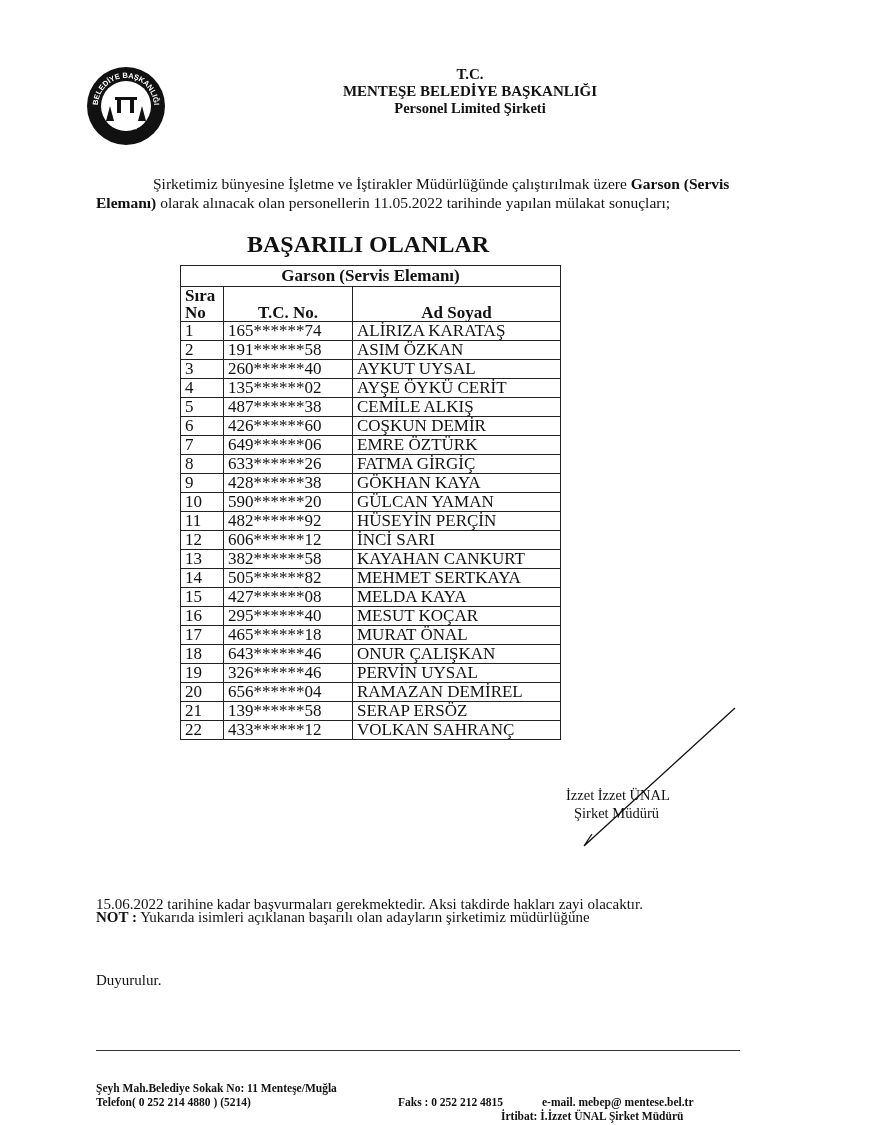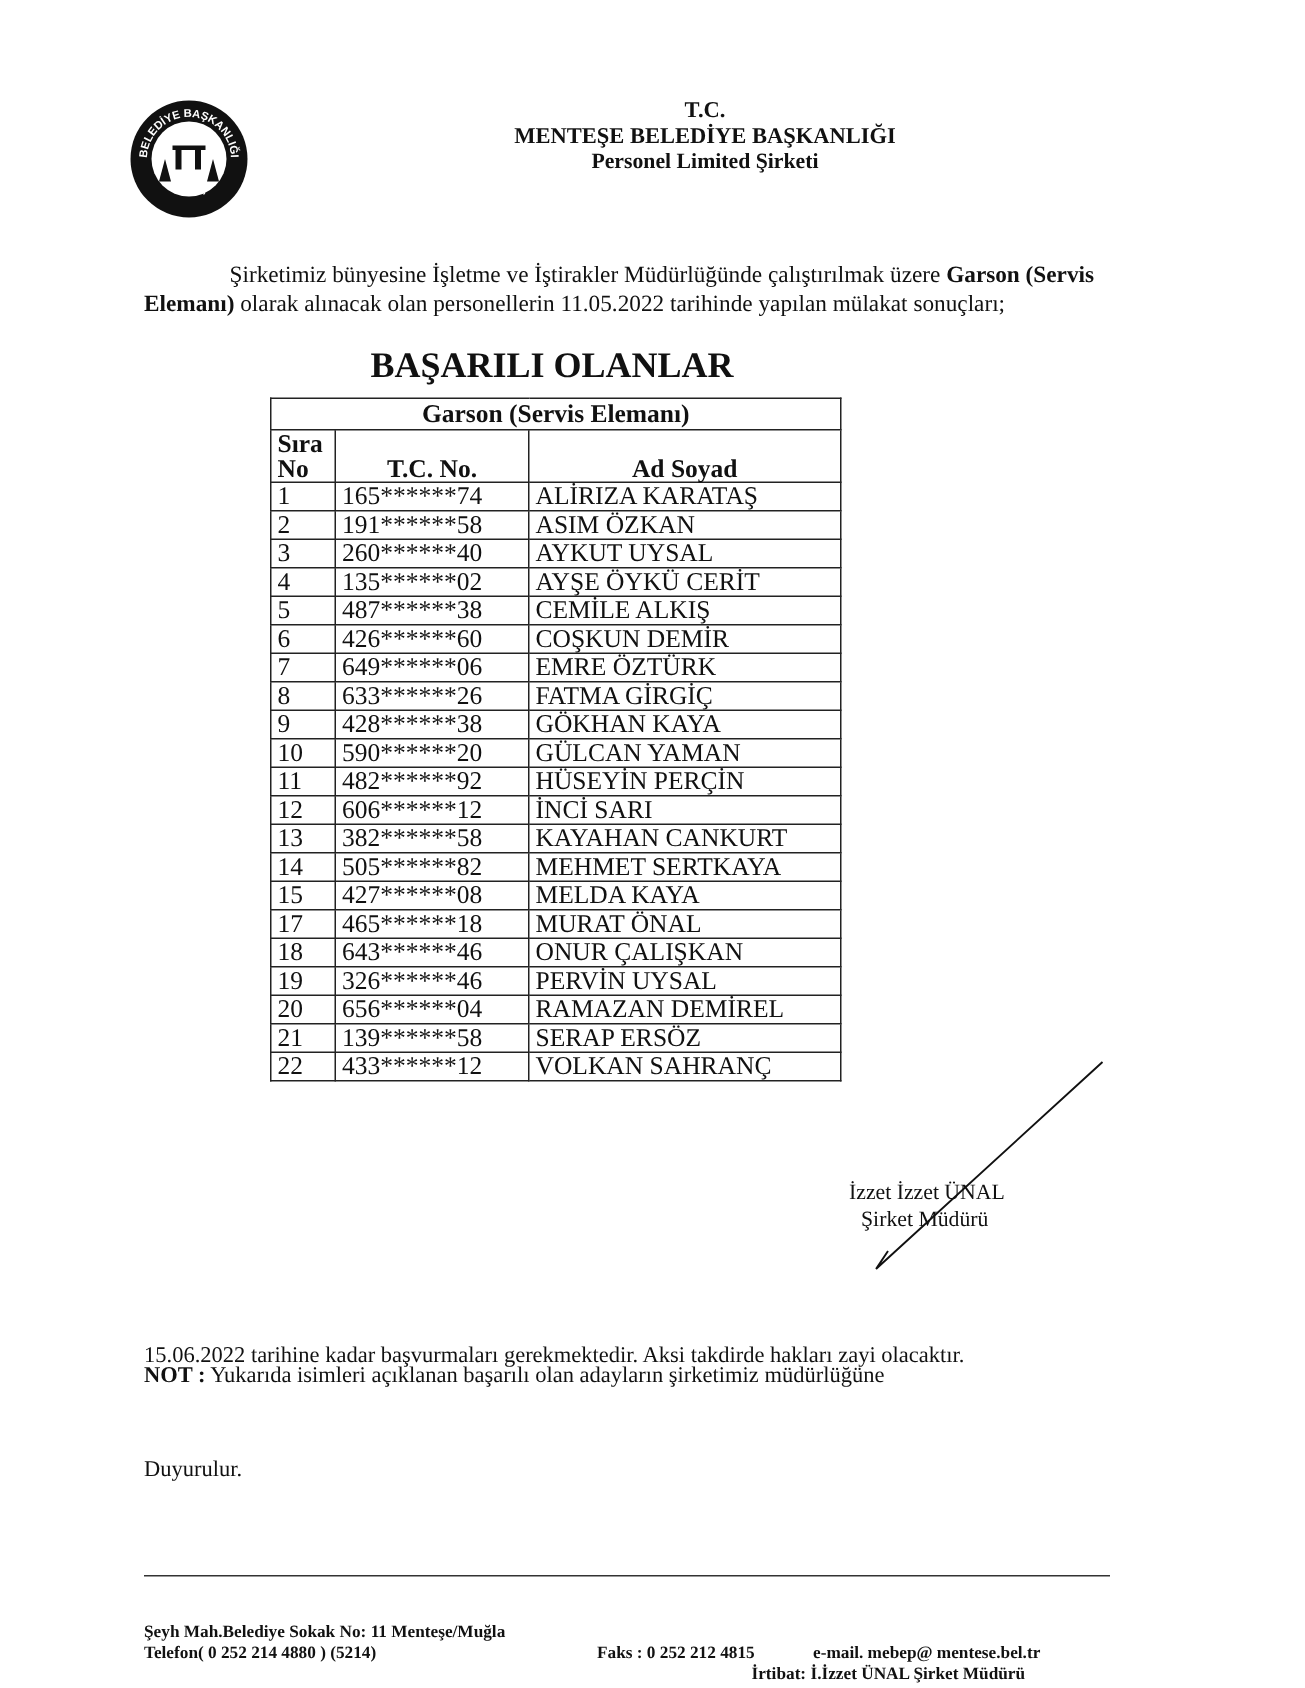--- a/index.html
+++ b/index.html
@@ -150,20 +150,25 @@
         <td class="c1">14</td>
         <td class="c2">505******82</td>
         <td class="c3">MEHMET SERTKAYA</td>
       </tr>
       <tr>
         <td class="c1">15</td>
         <td class="c2">427******08</td>
         <td class="c3">MELDA KAYA</td>
       </tr>
       <tr>
+        <td class="c1">16</td>
+        <td class="c2">295******40</td>
+        <td class="c3">MESUT KOÇAR</td>
+      </tr>
+      <tr>
         <td class="c1">17</td>
         <td class="c2">465******18</td>
         <td class="c3">MURAT ÖNAL</td>
       </tr>
       <tr>
         <td class="c1">18</td>
         <td class="c2">643******46</td>
         <td class="c3">ONUR ÇALIŞKAN</td>
       </tr>
       <tr>

